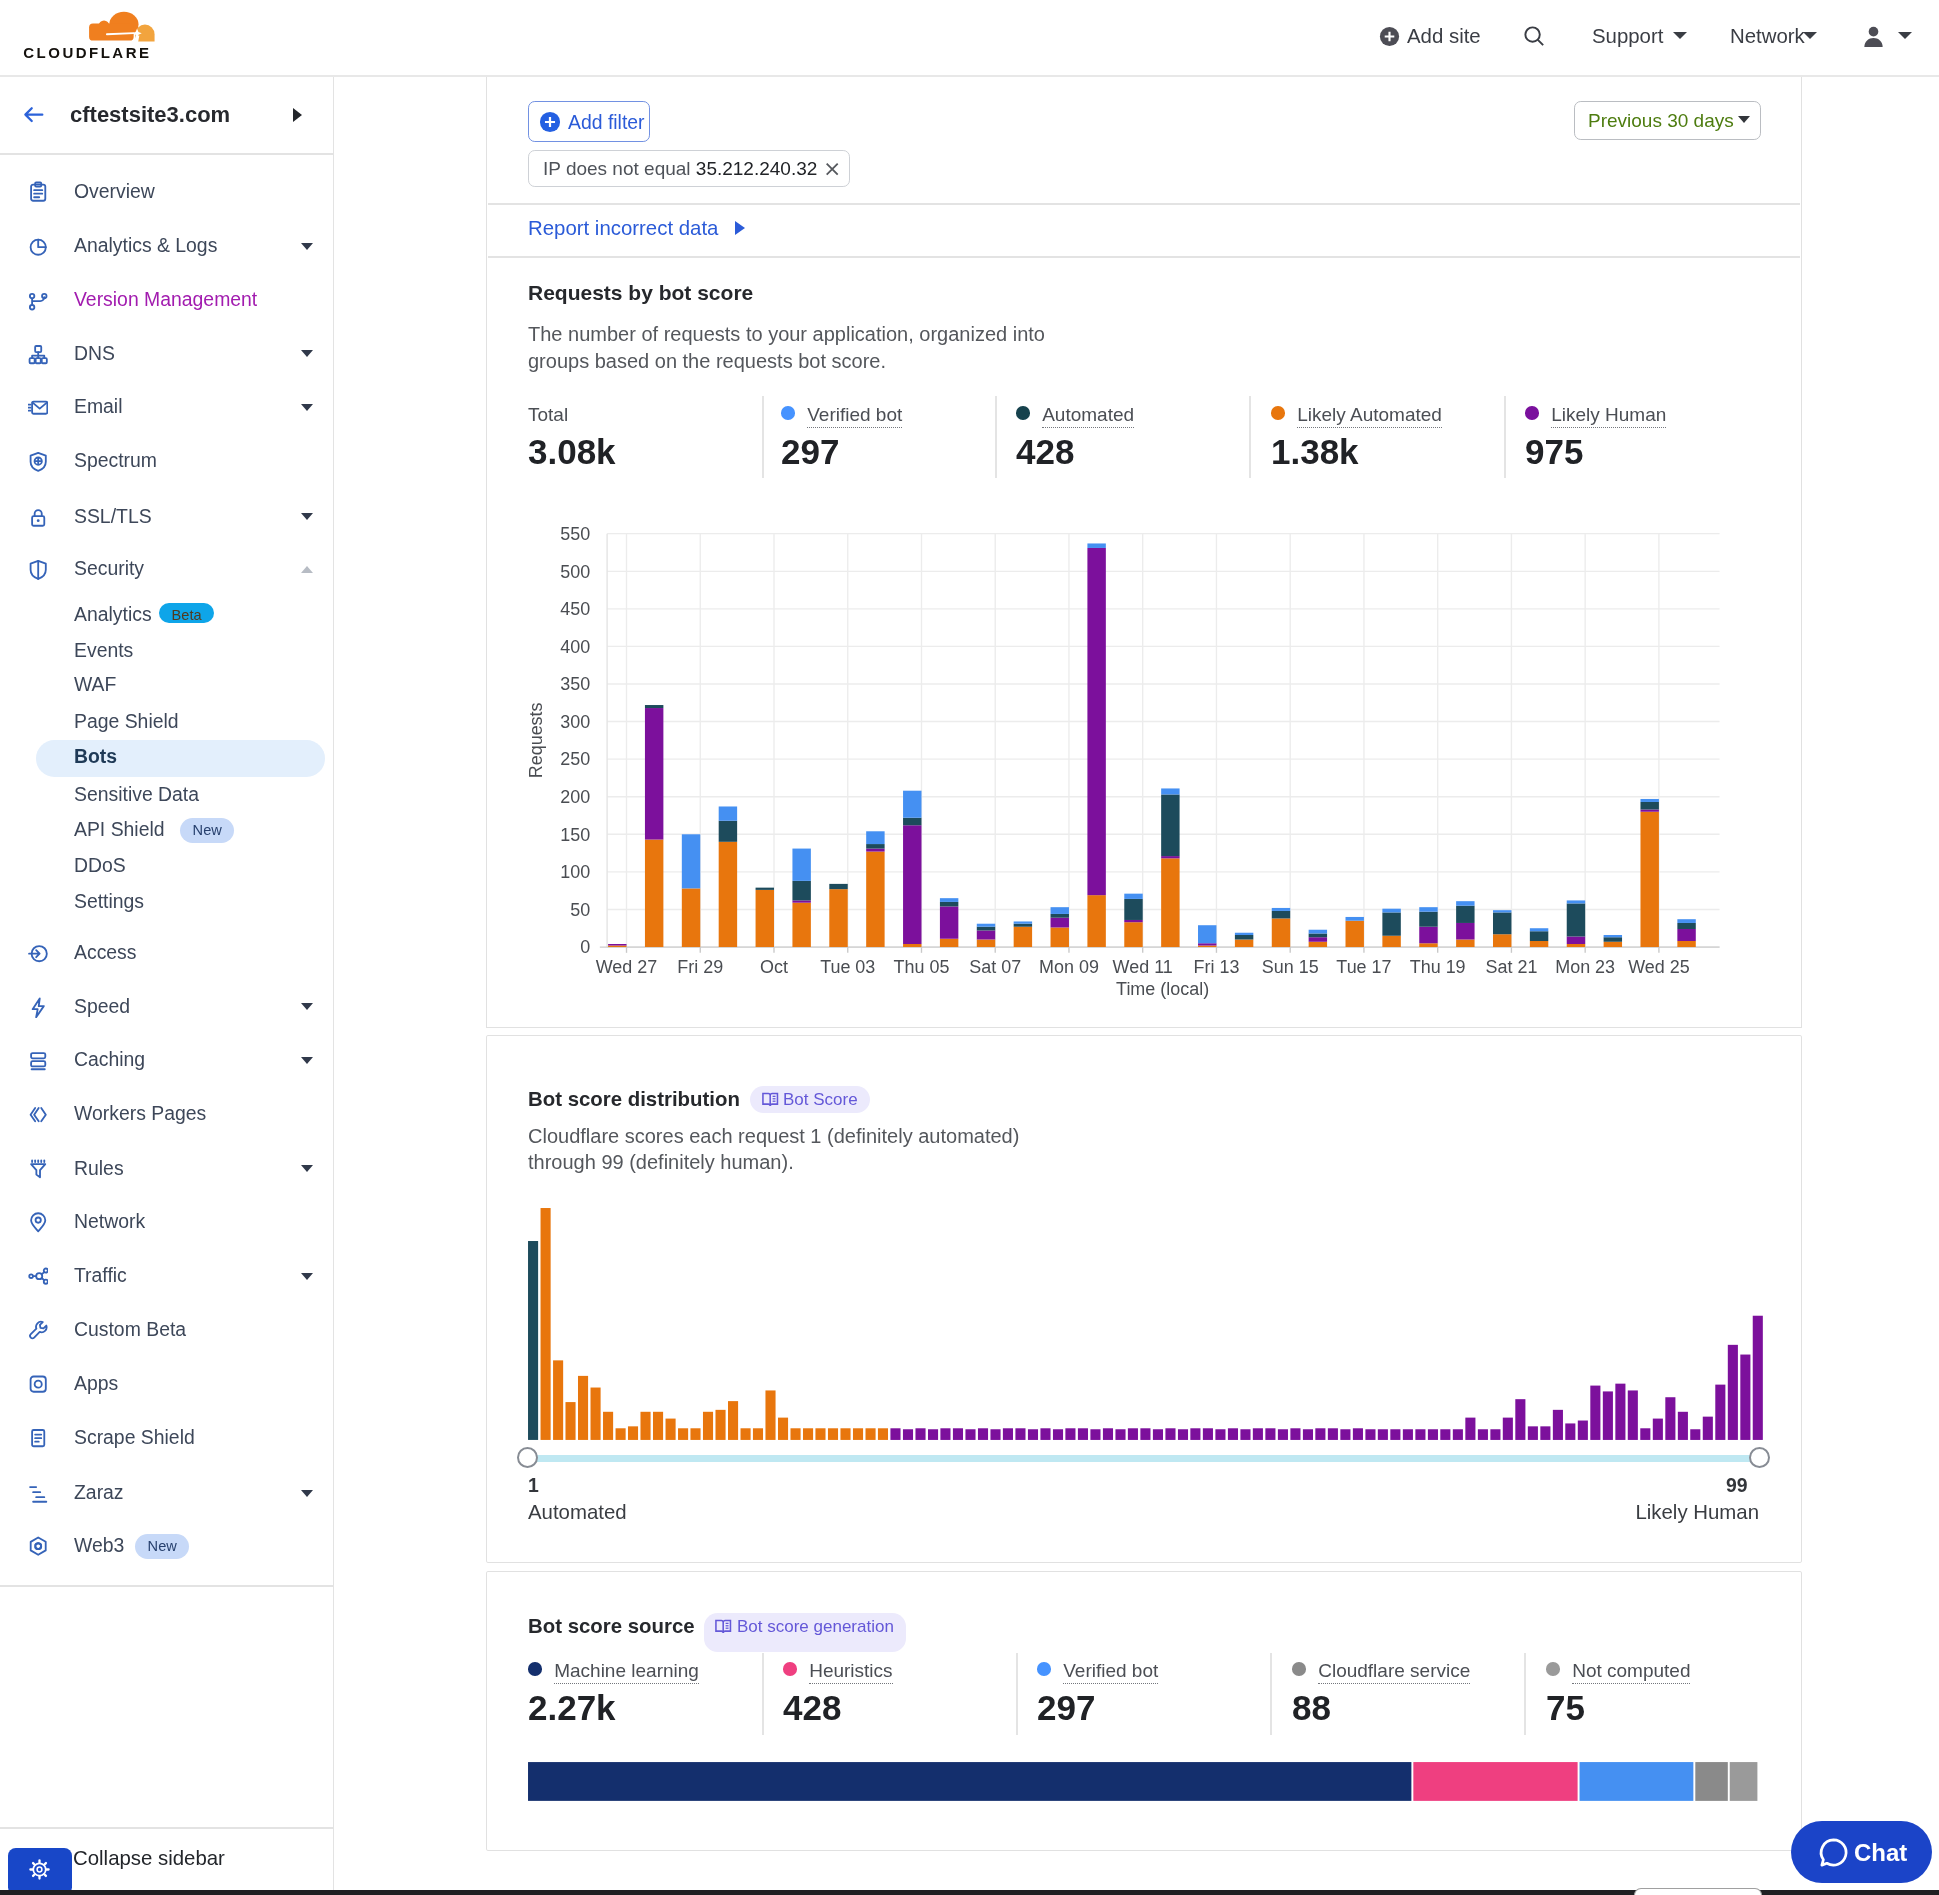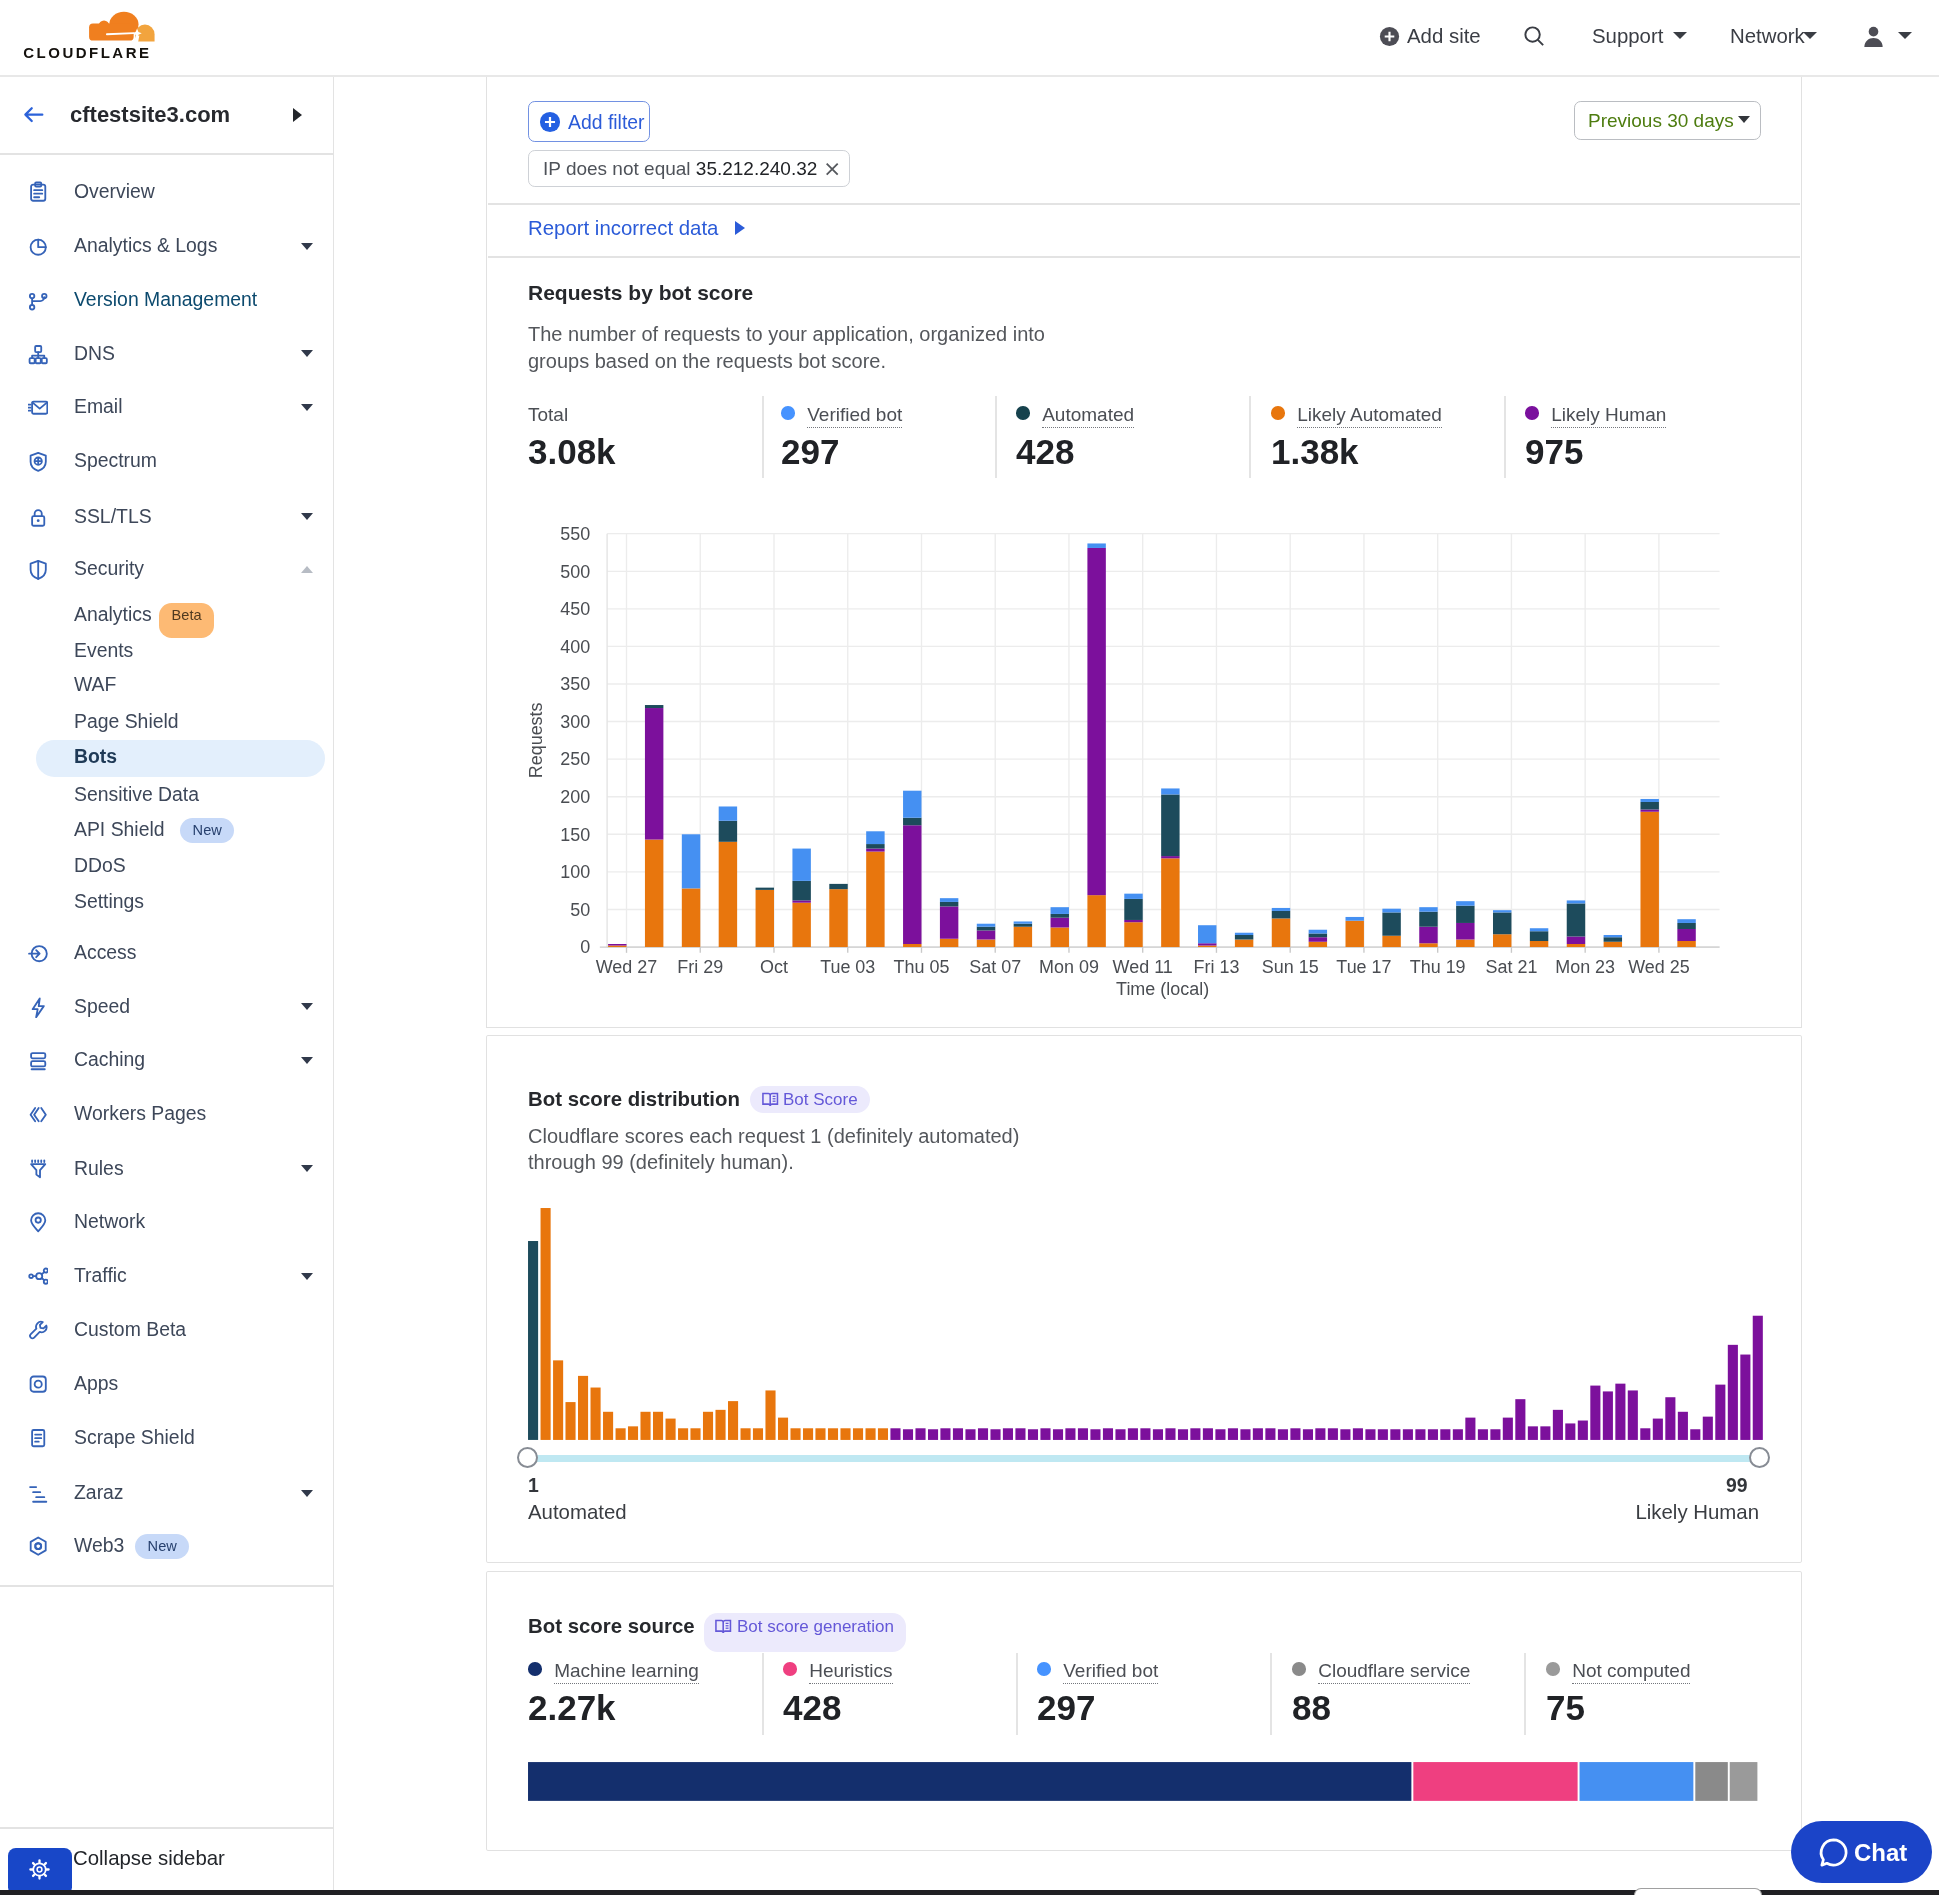--- a/index.html
+++ b/index.html
@@ -57,21 +57,21 @@
     <path d="M10 3.5 v7.5 h7.5" stroke="#3563b8" stroke-width="1.8" fill="none" stroke-linecap="round" stroke-linejoin="round"></path>
   </svg>
 <div style="position:absolute;left:74px;top:234px;font-size:19.4px;color:#3d4759">Analytics &amp; Logs</div>
 <div style="position:absolute;left:301px;top:243px;width:0;height:0;border-left:6.8px solid transparent;border-right:6.8px solid transparent;border-top:7.8px solid #30394a"></div>
 <svg style="position:absolute;left:28px;top:290px" width="20.4" height="21.3" viewBox="0 0 20 21">
     <circle cx="4" cy="6" r="2.2" stroke="#3563b8" stroke-width="1.8" fill="none" stroke-linecap="round" stroke-linejoin="round"></circle>
     <circle cx="4" cy="17" r="2.2" stroke="#3563b8" stroke-width="1.8" fill="none" stroke-linecap="round" stroke-linejoin="round"></circle>
     <circle cx="16" cy="6" r="2.2" stroke="#3563b8" stroke-width="1.8" fill="none" stroke-linecap="round" stroke-linejoin="round"></circle>
     <path d="M4 8.2 v6.6 M4 11 h8 a4 4 0 0 0 4-4 v0" stroke="#3563b8" stroke-width="1.8" fill="none" stroke-linecap="round" stroke-linejoin="round"></path>
   </svg>
-<div style="position:absolute;left:74px;top:288px;font-size:19.4px;color:#0c4a6e">Version Management</div>
+<div style="position:absolute;left:74px;top:288px;font-size:19.4px;color:#a21caf">Version Management</div>
 <svg style="position:absolute;left:28px;top:344px" width="20.4" height="21.3" viewBox="0 0 20 21">
     <rect x="7" y="2" width="6" height="6" rx="1" stroke="#3563b8" stroke-width="1.8" fill="none" stroke-linecap="round" stroke-linejoin="round"></rect>
     <rect x="1.5" y="14" width="5" height="5" rx="1" stroke="#3563b8" stroke-width="1.8" fill="none" stroke-linecap="round" stroke-linejoin="round"></rect>
     <rect x="7.5" y="14" width="5" height="5" rx="1" stroke="#3563b8" stroke-width="1.8" fill="none" stroke-linecap="round" stroke-linejoin="round"></rect>
     <rect x="13.5" y="14" width="5" height="5" rx="1" stroke="#3563b8" stroke-width="1.8" fill="none" stroke-linecap="round" stroke-linejoin="round"></rect>
     <path d="M10 8 v3 M4 14 v-2.5 h12 V14 M10 11 v3" stroke="#3563b8" stroke-width="1.8" fill="none" stroke-linecap="round" stroke-linejoin="round"></path>
   </svg>
 <div style="position:absolute;left:74px;top:342px;font-size:19.4px;color:#3d4759">DNS</div>
 <div style="position:absolute;left:301px;top:350px;width:0;height:0;border-left:6.8px solid transparent;border-right:6.8px solid transparent;border-top:7.8px solid #30394a"></div>
 <svg style="position:absolute;left:28px;top:397px" width="20.4" height="21.3" viewBox="0 0 20 21">
@@ -171,21 +171,21 @@
   </svg>
 <div style="position:absolute;left:74px;top:1481px;font-size:19.4px;color:#3d4759">Zaraz</div>
 <div style="position:absolute;left:301px;top:1490px;width:0;height:0;border-left:6.8px solid transparent;border-right:6.8px solid transparent;border-top:7.8px solid #30394a"></div>
 <svg style="position:absolute;left:28px;top:1536px" width="20.4" height="21.3" viewBox="0 0 20 21">
     <path d="M10 1.5 l7.4 4.2 v8.5 L10 18.5 2.6 14.2 V5.8 z" stroke="#3563b8" stroke-width="1.8" fill="none" stroke-linecap="round" stroke-linejoin="round"></path>
     <circle cx="10" cy="10" r="3" stroke="#3563b8" stroke-width="1.8" fill="none" stroke-linecap="round" stroke-linejoin="round"></circle>
     <path d="M10 7 l2.6 1.5 v3 L10 13 l-2.6-1.5 v-3 z" stroke="#3563b8" stroke-width="1.8" fill="none" stroke-linecap="round" stroke-linejoin="round"></path>
   </svg>
 <div style="position:absolute;left:74px;top:1534px;font-size:19.4px;color:#3d4759">Web3</div>
 <div style="position:absolute;left:74px;top:603px;font-size:19.4px;font-weight:normal;color:#3d4759">Analytics</div>
-<div style="position:absolute;left:159px;top:603px;height:35px;line-height:25px;padding:0 12.6px;border-radius:12.6px;background:#fdba74;font-size:14.6px;color:#503a20">Beta</div>
+<div style="position:absolute;left:159px;top:603px;height:20px;line-height:25px;padding:0 12.6px;border-radius:12.6px;background:#0ea5e9;font-size:14.6px;color:#503a20">Beta</div>
 <div style="position:absolute;left:74px;top:639px;font-size:19.4px;font-weight:normal;color:#3d4759">Events</div>
 <div style="position:absolute;left:74px;top:673px;font-size:19.4px;font-weight:normal;color:#3d4759">WAF</div>
 <div style="position:absolute;left:74px;top:710px;font-size:19.4px;font-weight:normal;color:#3d4759">Page Shield</div>
 <div style="position:absolute;left:74px;top:745px;font-size:19.4px;font-weight:bold;color:#1f3a57">Bots</div>
 <div style="position:absolute;left:74px;top:783px;font-size:19.4px;font-weight:normal;color:#3d4759">Sensitive Data</div>
 <div style="position:absolute;left:74px;top:818px;font-size:19.4px;font-weight:normal;color:#3d4759">API Shield</div>
 <div style="position:absolute;left:180px;top:818px;height:25px;line-height:25px;padding:0 12.6px;border-radius:12.6px;background:#c7d9f8;font-size:14.6px;color:#27406e">New</div>
 <div style="position:absolute;left:74px;top:854px;font-size:19.4px;font-weight:normal;color:#3d4759">DDoS</div>
 <div style="position:absolute;left:74px;top:890px;font-size:19.4px;font-weight:normal;color:#3d4759">Settings</div>
 <div style="position:absolute;left:135px;top:1534px;height:25px;line-height:25px;padding:0 12.6px;border-radius:12.6px;background:#c7d9f8;font-size:14.6px;color:#27406e">New</div>

